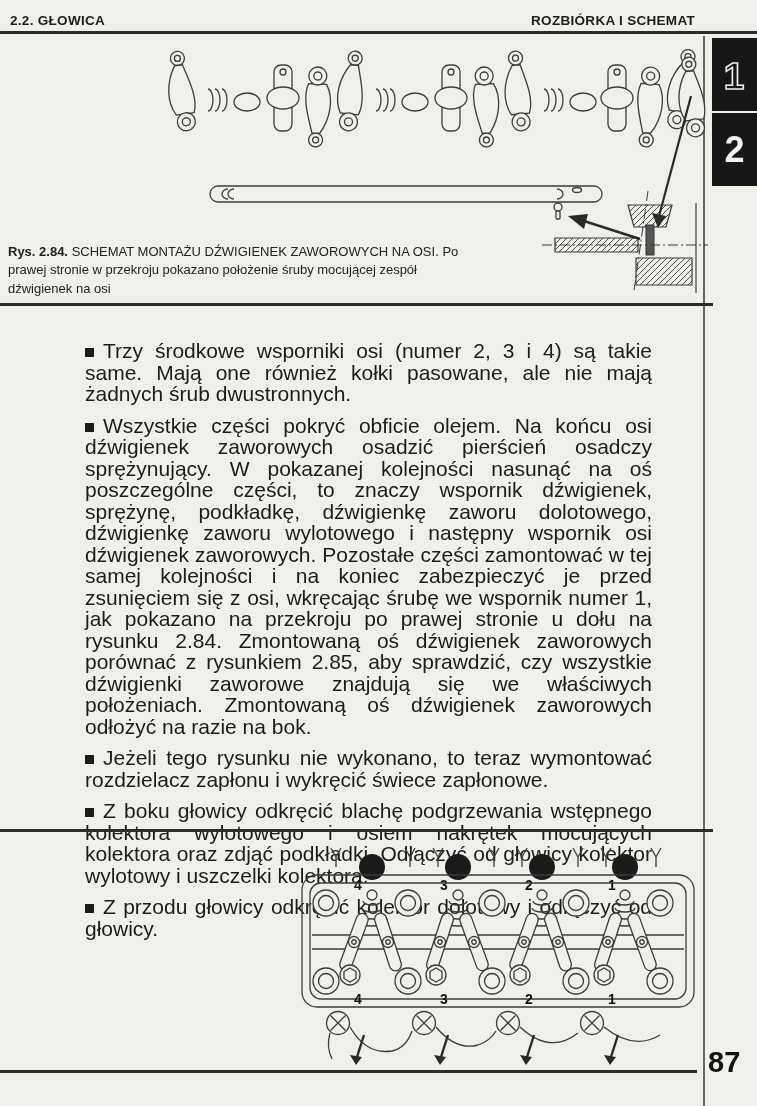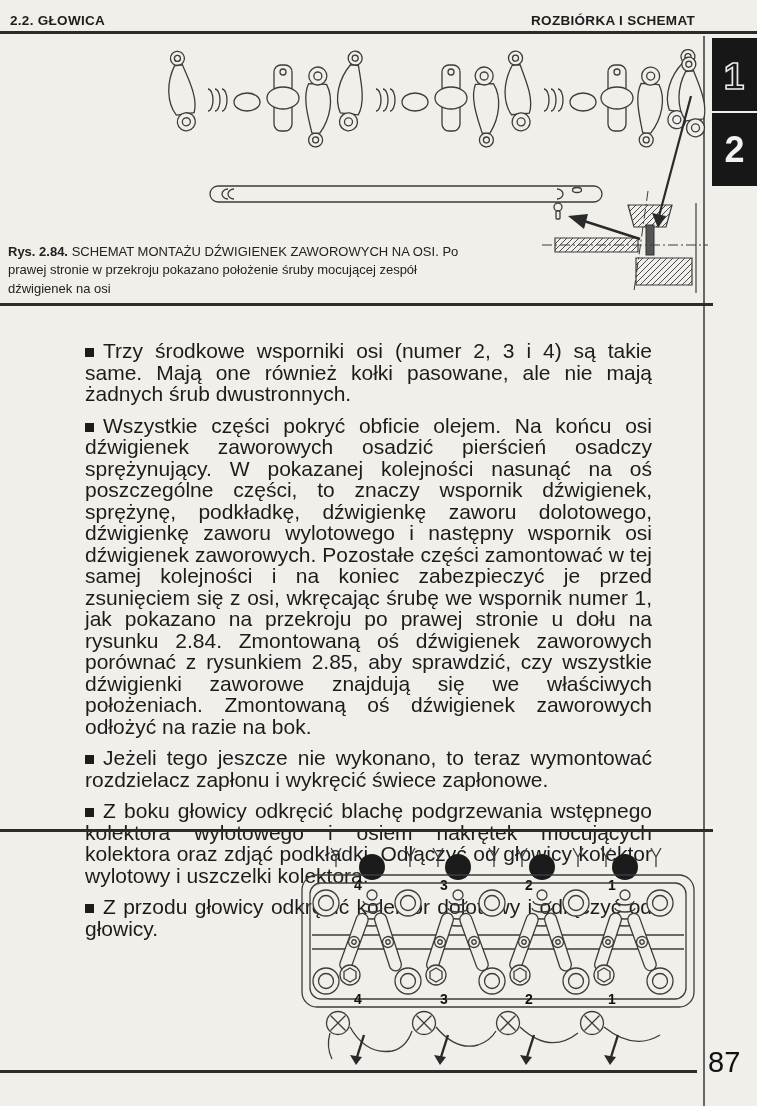--- a/index.html
+++ b/index.html
@@ -33,21 +33,21 @@
   .bodytext p{margin:0 0 10px 0;}
   .bullet{display:inline-block;width:9px;height:9px;background:#1c1c1c;margin-right:9px;vertical-align:1px;}
 
   
   .fig284{position:absolute;left:95px;top:38px;}
   .fig285{position:absolute;left:288px;top:845px;}
   .sk{stroke:#3c3c3c;fill:none;stroke-width:1.3;}
   .skf{stroke:#3c3c3c;fill:#f1efea;stroke-width:1.3;}
   .figtext{font-family:"Liberation Sans",sans-serif;font-weight:700;font-size:14px;fill:#111;}
 
-  .pageno{position:absolute;left:708px;top:1046px;font-size:29px;font-weight:400;color:#111;}
+  .pageno{position:absolute;left:708px;top:1046px;font-size:29px;font-weight:700;color:#111;}
 </style>
 </head>
 <body>
 
 <div class="page">
 
   <div class="hdr-left">2.2. GŁOWICA</div>
   <div class="hdr-right">ROZBIÓRKA I SCHEMAT</div>
   <div class="rule rule-hdr"></div>
 
@@ -169,21 +169,21 @@
     <span class="cap-label">Rys. 2.84.</span>
     <span>SCHEMAT MONTAŻU DŹWIGIENEK ZAWOROWYCH NA OSI.</span>
     <span>Po prawej stronie w przekroju pokazano położenie śruby mocującej zespół dźwigienek na osi</span>
   </div>
 
   <div class="rule rule-mid1"></div>
 
   <div class="bodytext">
     <p><span class="bullet"></span><span>Trzy środkowe wsporniki osi (numer 2, 3 i 4) są takie same. Mają one również kołki pasowane, ale nie mają żadnych śrub dwustronnych.</span></p>
     <p><span class="bullet"></span><span>Wszystkie części pokryć obficie olejem. Na końcu osi dźwigienek zaworowych osadzić pierścień osadczy sprężynujący. W pokazanej kolejności nasunąć na oś poszczególne części, to znaczy wspornik dźwigienek, sprężynę, podkładkę, dźwigienkę zaworu dolotowego, dźwigienkę zaworu wylotowego i następny wspornik osi dźwigienek zaworowych. Pozostałe części zamontować w tej samej kolejności i na koniec zabezpieczyć je przed zsunięciem się z osi, wkręcając śrubę we wspornik numer 1, jak pokazano na przekroju po prawej stronie u dołu na rysunku 2.84. Zmontowaną oś dźwigienek zaworowych porównać z rysunkiem 2.85, aby sprawdzić, czy wszystkie dźwigienki zaworowe znajdują się we właściwych położeniach. Zmontowaną oś dźwigienek zaworowych odłożyć na razie na bok.</span></p>
-    <p><span class="bullet"></span><span>Jeżeli tego jeszcze nie wykonano, to teraz wymontować rozdzielacz zapłonu i wykręcić świece zapłonowe.</span></p>
+    <p><span class="bullet"></span><span>Jeżeli tego rysunku nie wykonano, to teraz wymontować rozdzielacz zapłonu i wykręcić świece zapłonowe.</span></p>
     <p><span class="bullet"></span><span>Z boku głowicy odkręcić blachę podgrzewania wstępnego kolektora wylotowego i osiem nakrętek mocujących kolektora oraz zdjąć podkładki. Odłączyć od głowicy kolektor wylotowy i uszczelki kolektora.</span></p>
     <p><span class="bullet"></span><span>Z przodu głowicy odkręcić kolektor dolotowy i odłączyć od głowicy.</span></p>
   </div>
 
   <div class="rule rule-mid2"></div>
 
   <svg class="fig285" width="422" height="222" viewBox="0 0 422 222">
     <defs>
       <g id="ymark">
         <path class="sk" d="M0,0 L0,10 M0,0 L-5,-9 M0,0 L5,-9" stroke-width="1.6"></path>

